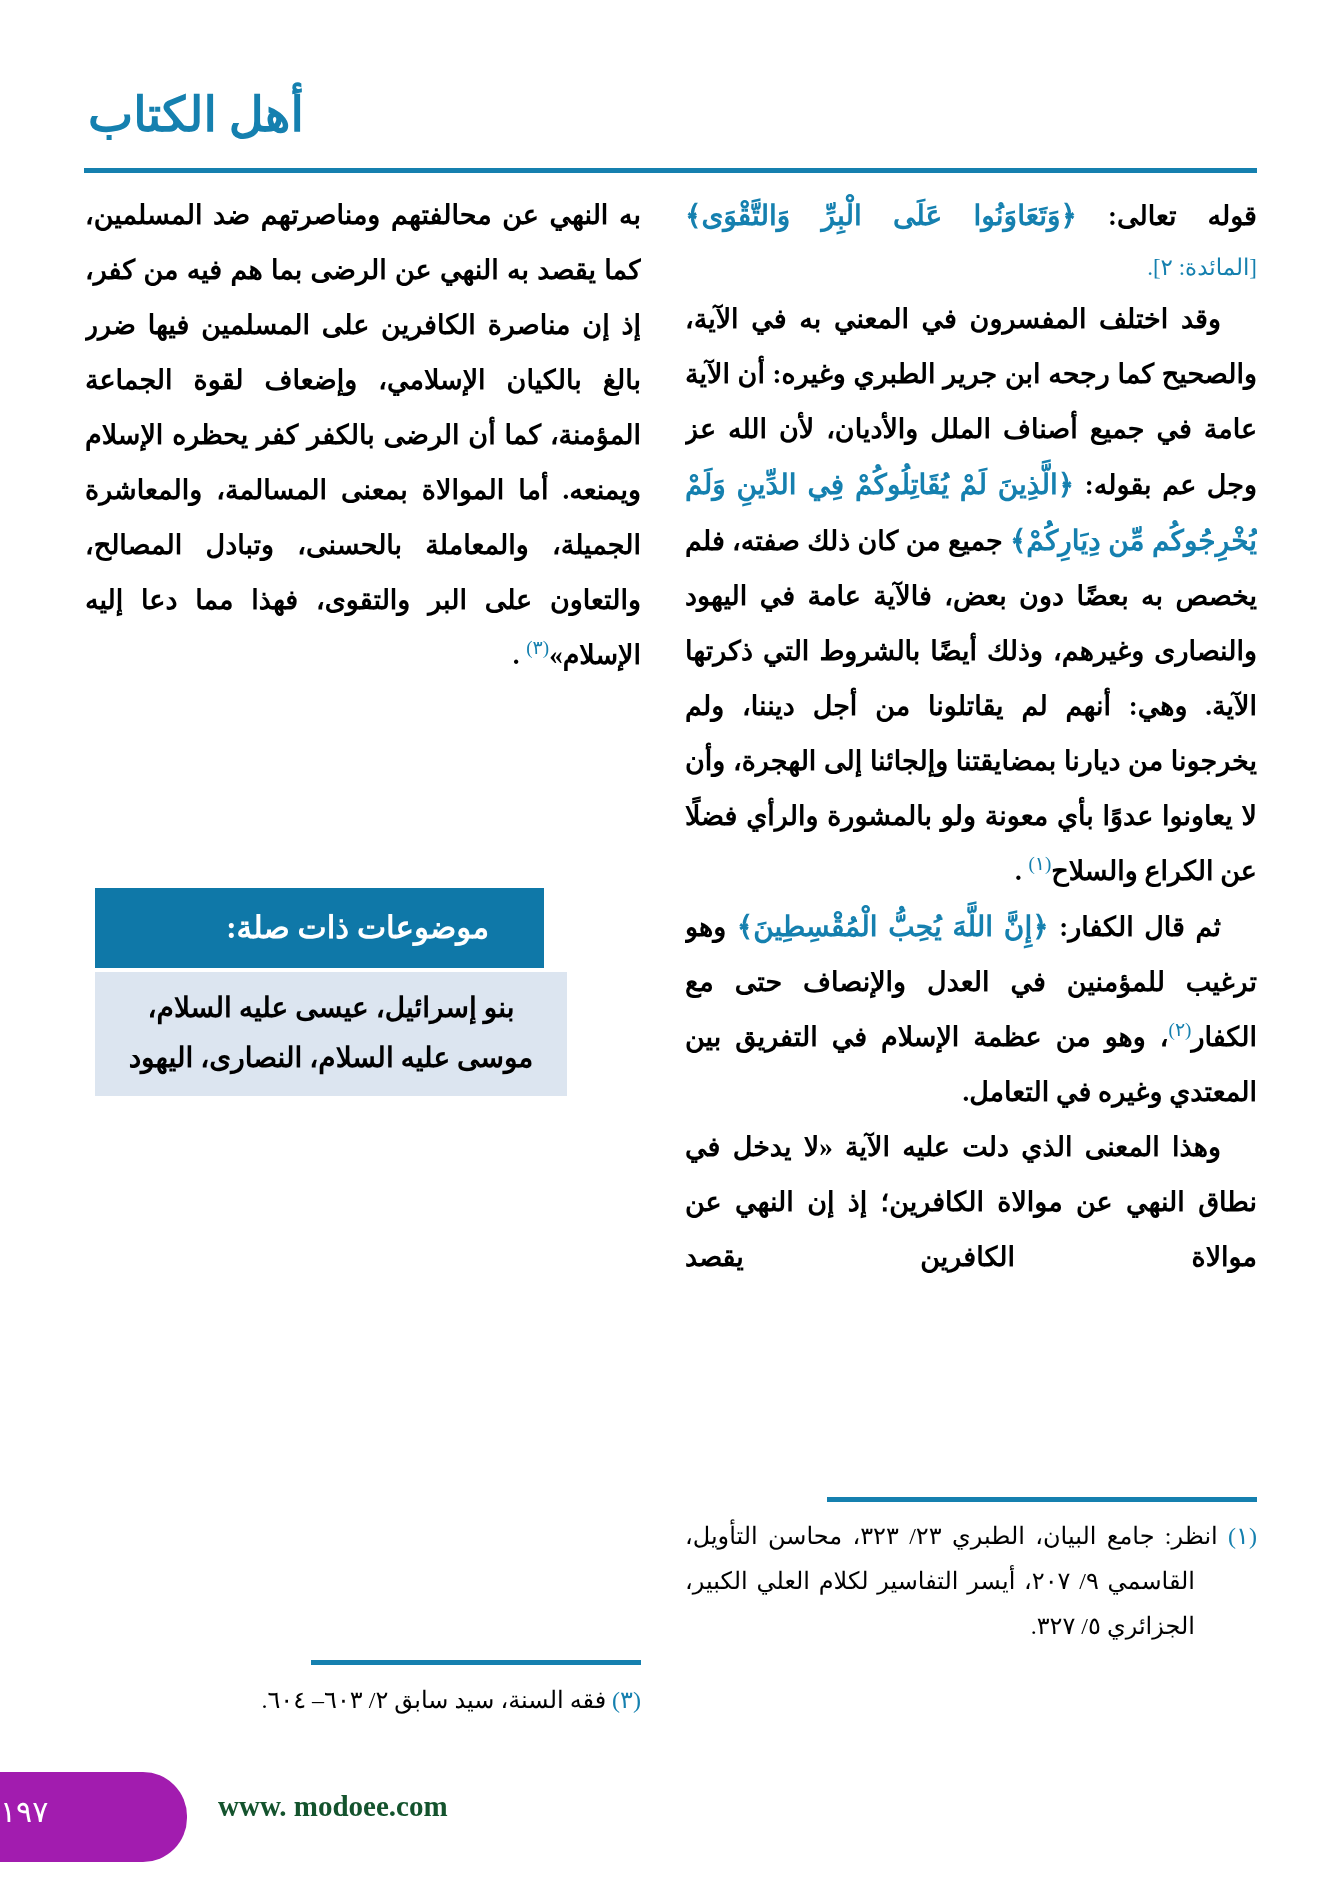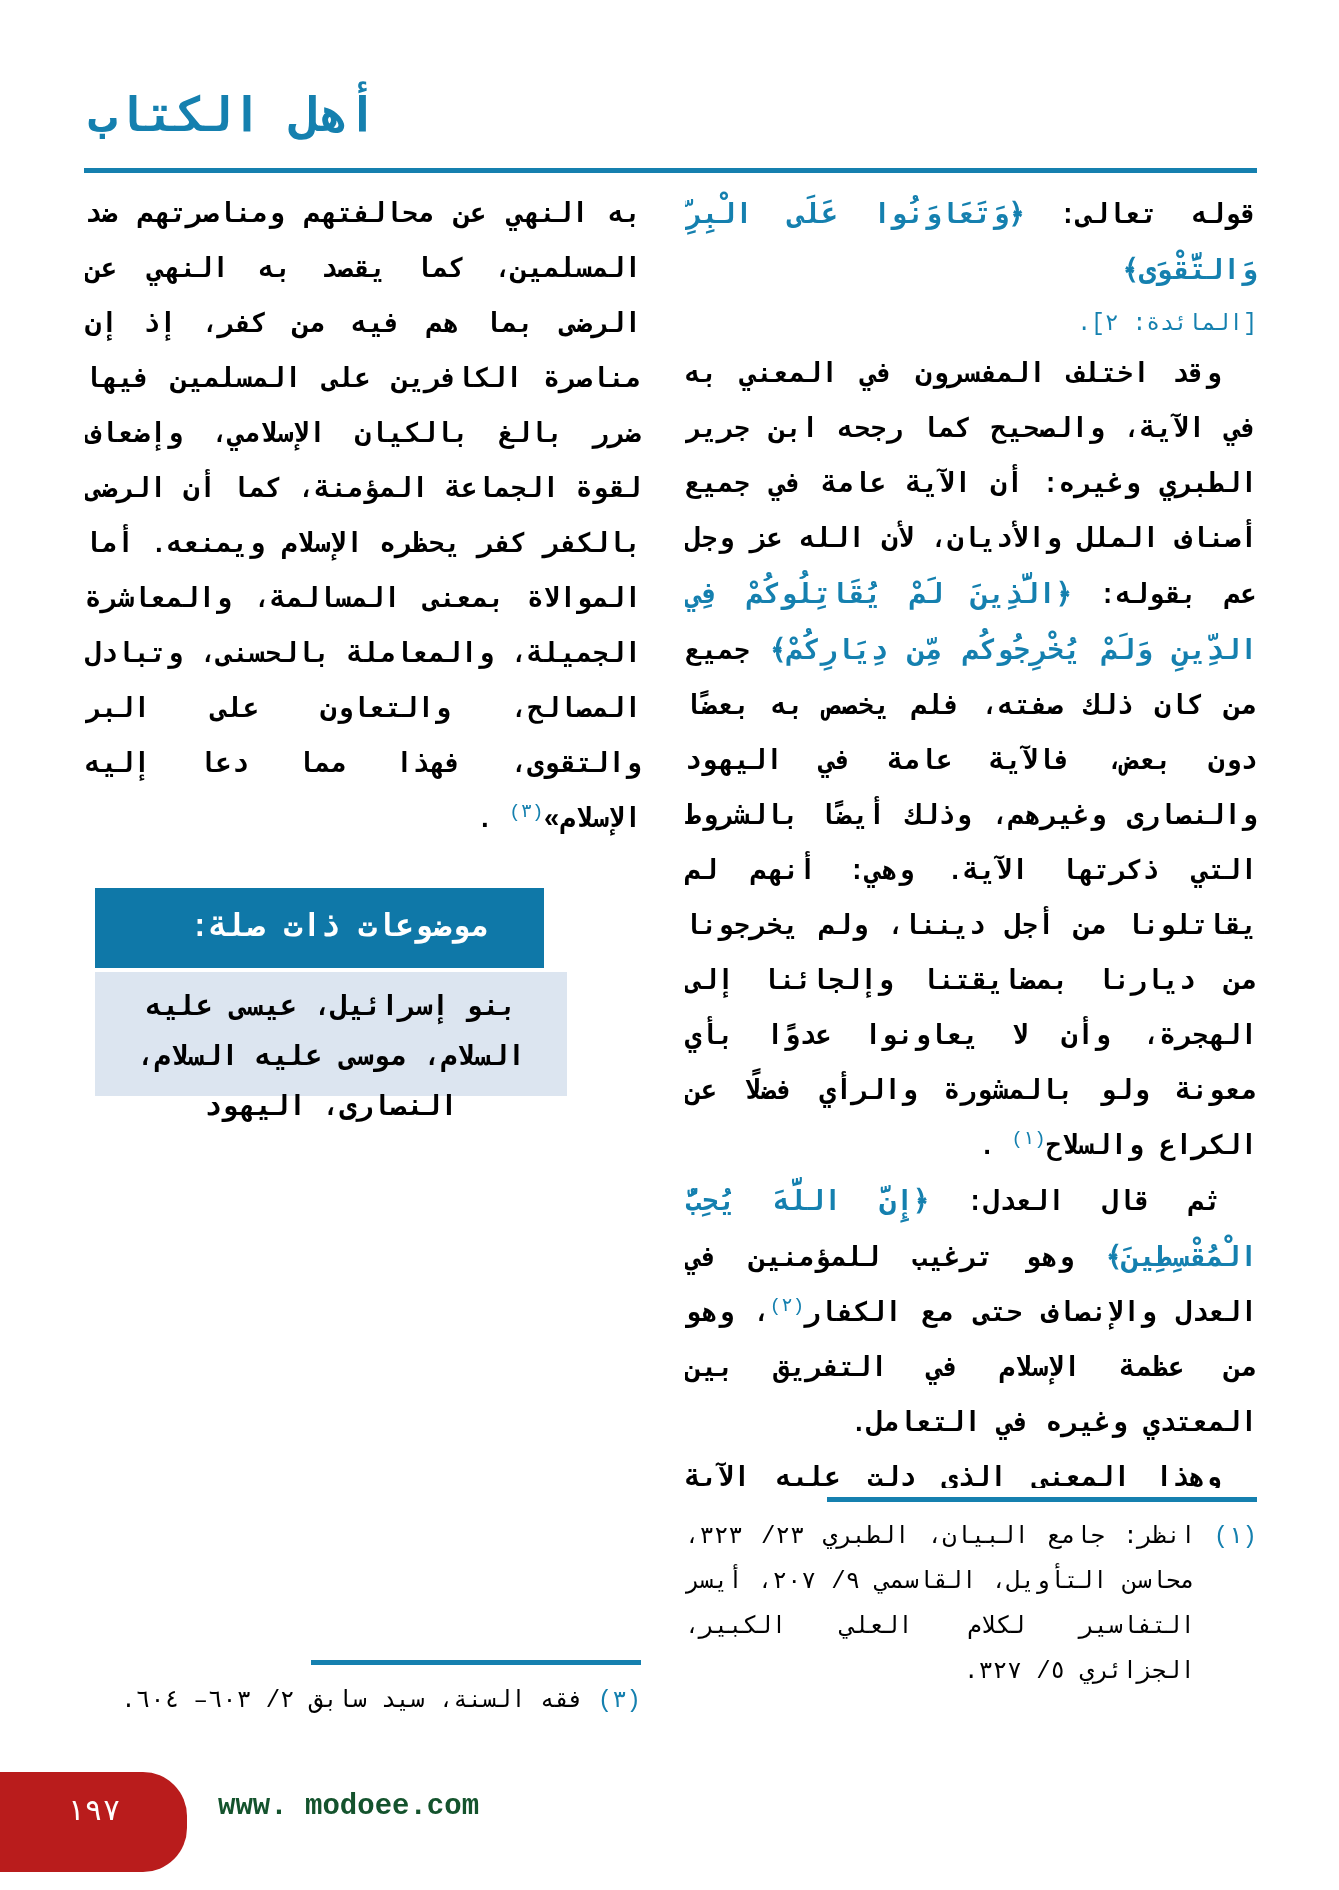--- a/index.html
+++ b/index.html
@@ -2,21 +2,21 @@
 <html lang="ar"><head>
 <meta charset="utf-8">
 <style>
   html, body { margin: 0; padding: 0; background: #ffffff; }
   .page {
     position: relative;
     width: 1339px;
     height: 1890px;
     background: #ffffff;
     overflow: hidden;
-    font-family: Liberation Mono, monospace;
+    font-family: Liberation Serif, serif;
     color: #000000;
   }
 
   
   .hdr-title {
     position: absolute;
     top: 86px; left: 88px;
     font-size: 48px;
     font-weight: bold;
     color: #1580AF;
@@ -111,26 +111,26 @@
   }
   .fnotes.right { top: 1514px; right: 82px; width: 572px; height: 290px; }
   .fnotes.left  { top: 1678px; left: 85px; width: 556px; height: 60px; text-align: right; }
   .fnote { padding-right: 62px; text-indent: -62px; }
   .fn-marker { color: #1580AF; }
 
   
   .page-tab {
     position: absolute;
     top: 1772px; left: 0;
-    width: 187px; height: 100px;
-    background: #b91c1c;
+    width: 187px; height: 90px;
+    background: #a21caf;
     border-radius: 0 44px 44px 0;
     color: #ffffff;
     font-size: 30px;
-    text-align: center;
+    text-align: left;
     line-height: 80px;
     direction: rtl;
   }
   .website {
     position: absolute;
     top: 1790px; left: 218px;
     color: #14532d;
     font-weight: bold;
     font-size: 29px;
     direction: ltr;
@@ -141,21 +141,21 @@
 
 <div class="page">
 
   <div class="hdr-title">أهل الكتاب</div>
   <div class="hdr-rule"></div>
 
   <div class="col right-col">
     <p class="j-last"><span>قوله تعالى: </span><span class="quran">﴿وَتَعَاوَنُوا عَلَى الْبِرِّ وَالتَّقْوَى﴾</span></p>
     <p class="verse-ref">[المائدة: ٢].</p>
     <p class="indent"><span>وقد اختلف المفسرون في المعني به في الآية، والصحيح كما رجحه ابن جرير الطبري وغيره: أن الآية عامة في جميع أصناف الملل والأديان، لأن الله عز وجل عم بقوله: </span><span class="quran">﴿الَّذِينَ لَمْ يُقَاتِلُوكُمْ فِي الدِّينِ وَلَمْ يُخْرِجُوكُم مِّن دِيَارِكُمْ﴾</span><span> جميع من كان ذلك صفته، فلم يخصص به بعضًا دون بعض، فالآية عامة في اليهود والنصارى وغيرهم، وذلك أيضًا بالشروط التي ذكرتها الآية. وهي: أنهم لم يقاتلونا من أجل ديننا، ولم يخرجونا من ديارنا بمضايقتنا وإلجائنا إلى الهجرة، وأن لا يعاونوا عدوًا بأي معونة ولو بالمشورة والرأي فضلًا عن الكراع والسلاح</span><sup class="fn-ref">(١)</sup><span> .</span></p>
-    <p class="indent"><span>ثم قال العدل: </span><span class="quran">﴿إِنَّ اللَّهَ يُحِبُّ الْمُقْسِطِينَ﴾</span><span> وهو ترغيب للمؤمنين في العدل والإنصاف حتى مع الكفار</span><sup class="fn-ref">(٢)</sup><span>، وهو من عظمة الإسلام في التفريق بين المعتدي وغيره في التعامل.</span></p>
+    <p class="indent"><span>ثم قال الكفار: </span><span class="quran">﴿إِنَّ اللَّهَ يُحِبُّ الْمُقْسِطِينَ﴾</span><span> وهو ترغيب للمؤمنين في العدل والإنصاف حتى مع الكفار</span><sup class="fn-ref">(٢)</sup><span>، وهو من عظمة الإسلام في التفريق بين المعتدي وغيره في التعامل.</span></p>
     <p class="indent j-last">وهذا المعنى الذي دلت عليه الآية «لا يدخل في نطاق النهي عن موالاة الكافرين؛ إذ إن النهي عن موالاة الكافرين يقصد</p>
   </div>
 
   <div class="col left-col">
     <p><span>به النهي عن محالفتهم ومناصرتهم ضد المسلمين، كما يقصد به النهي عن الرضى بما هم فيه من كفر، إذ إن مناصرة الكافرين على المسلمين فيها ضرر بالغ بالكيان الإسلامي، وإضعاف لقوة الجماعة المؤمنة، كما أن الرضى بالكفر كفر يحظره الإسلام ويمنعه. أما الموالاة بمعنى المسالمة، والمعاشرة الجميلة، والمعاملة بالحسنى، وتبادل المصالح، والتعاون على البر والتقوى، فهذا مما دعا إليه الإسلام»</span><sup class="fn-ref">(٣)</sup><span> .</span></p>
   </div>
 
   <div class="topics-hdr">موضوعات ذات صلة:</div>
   <div class="topics-body">بنو إسرائيل، عيسى عليه السلام، موسى عليه السلام، النصارى، اليهود</div>
 

